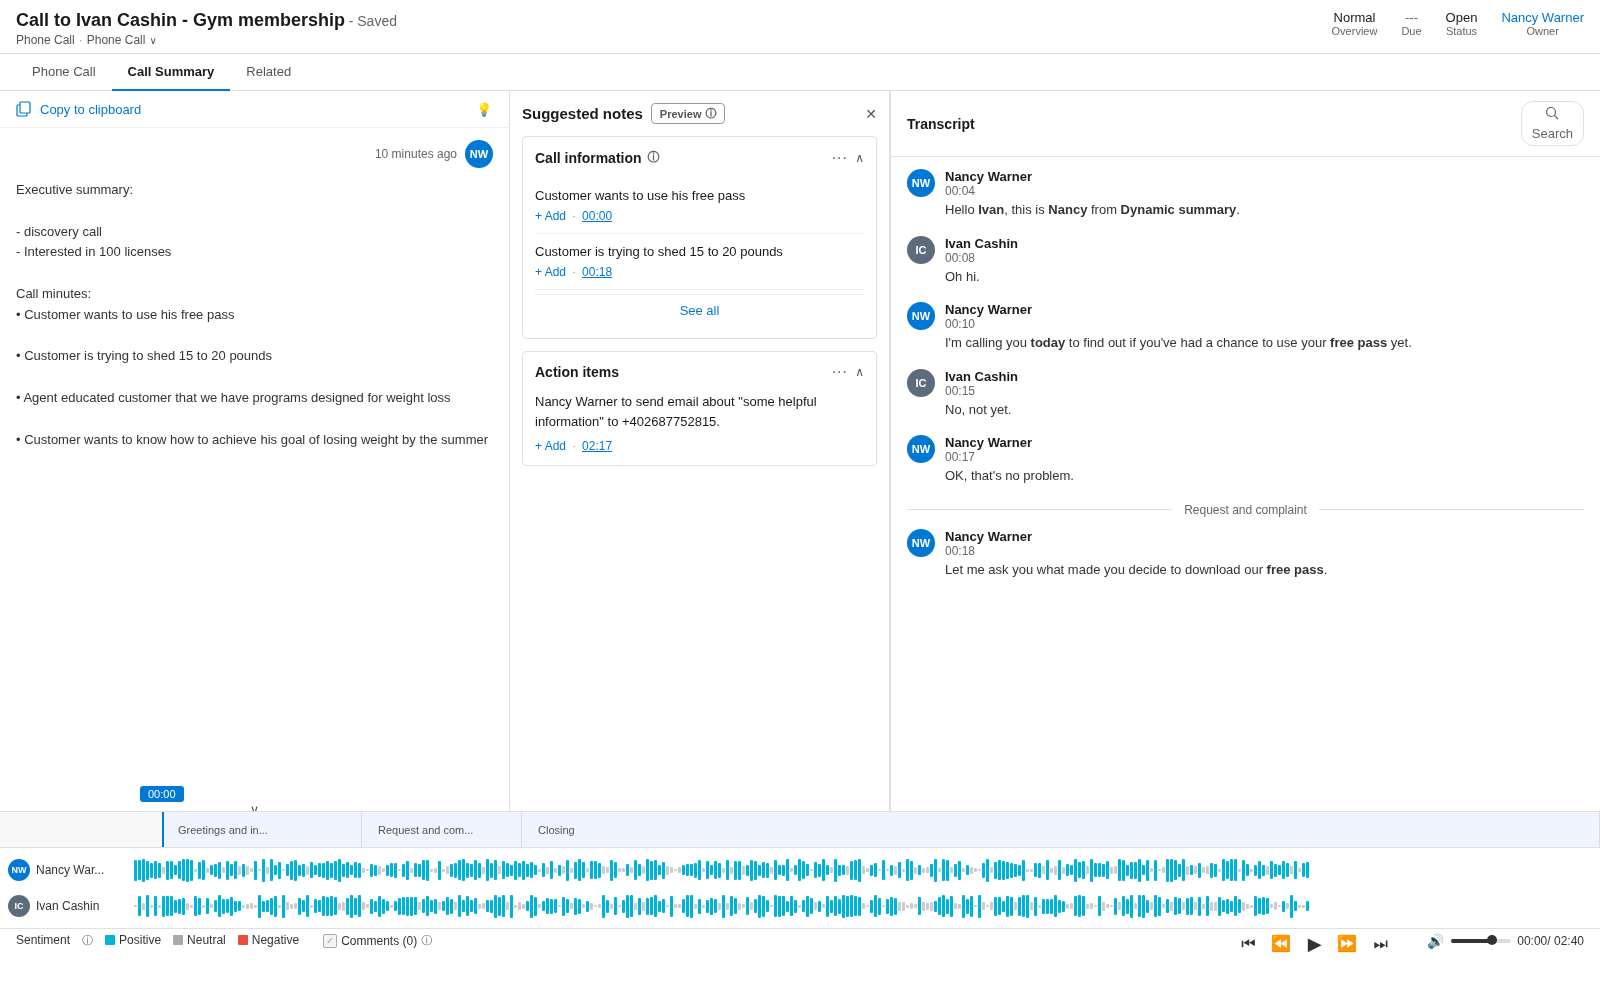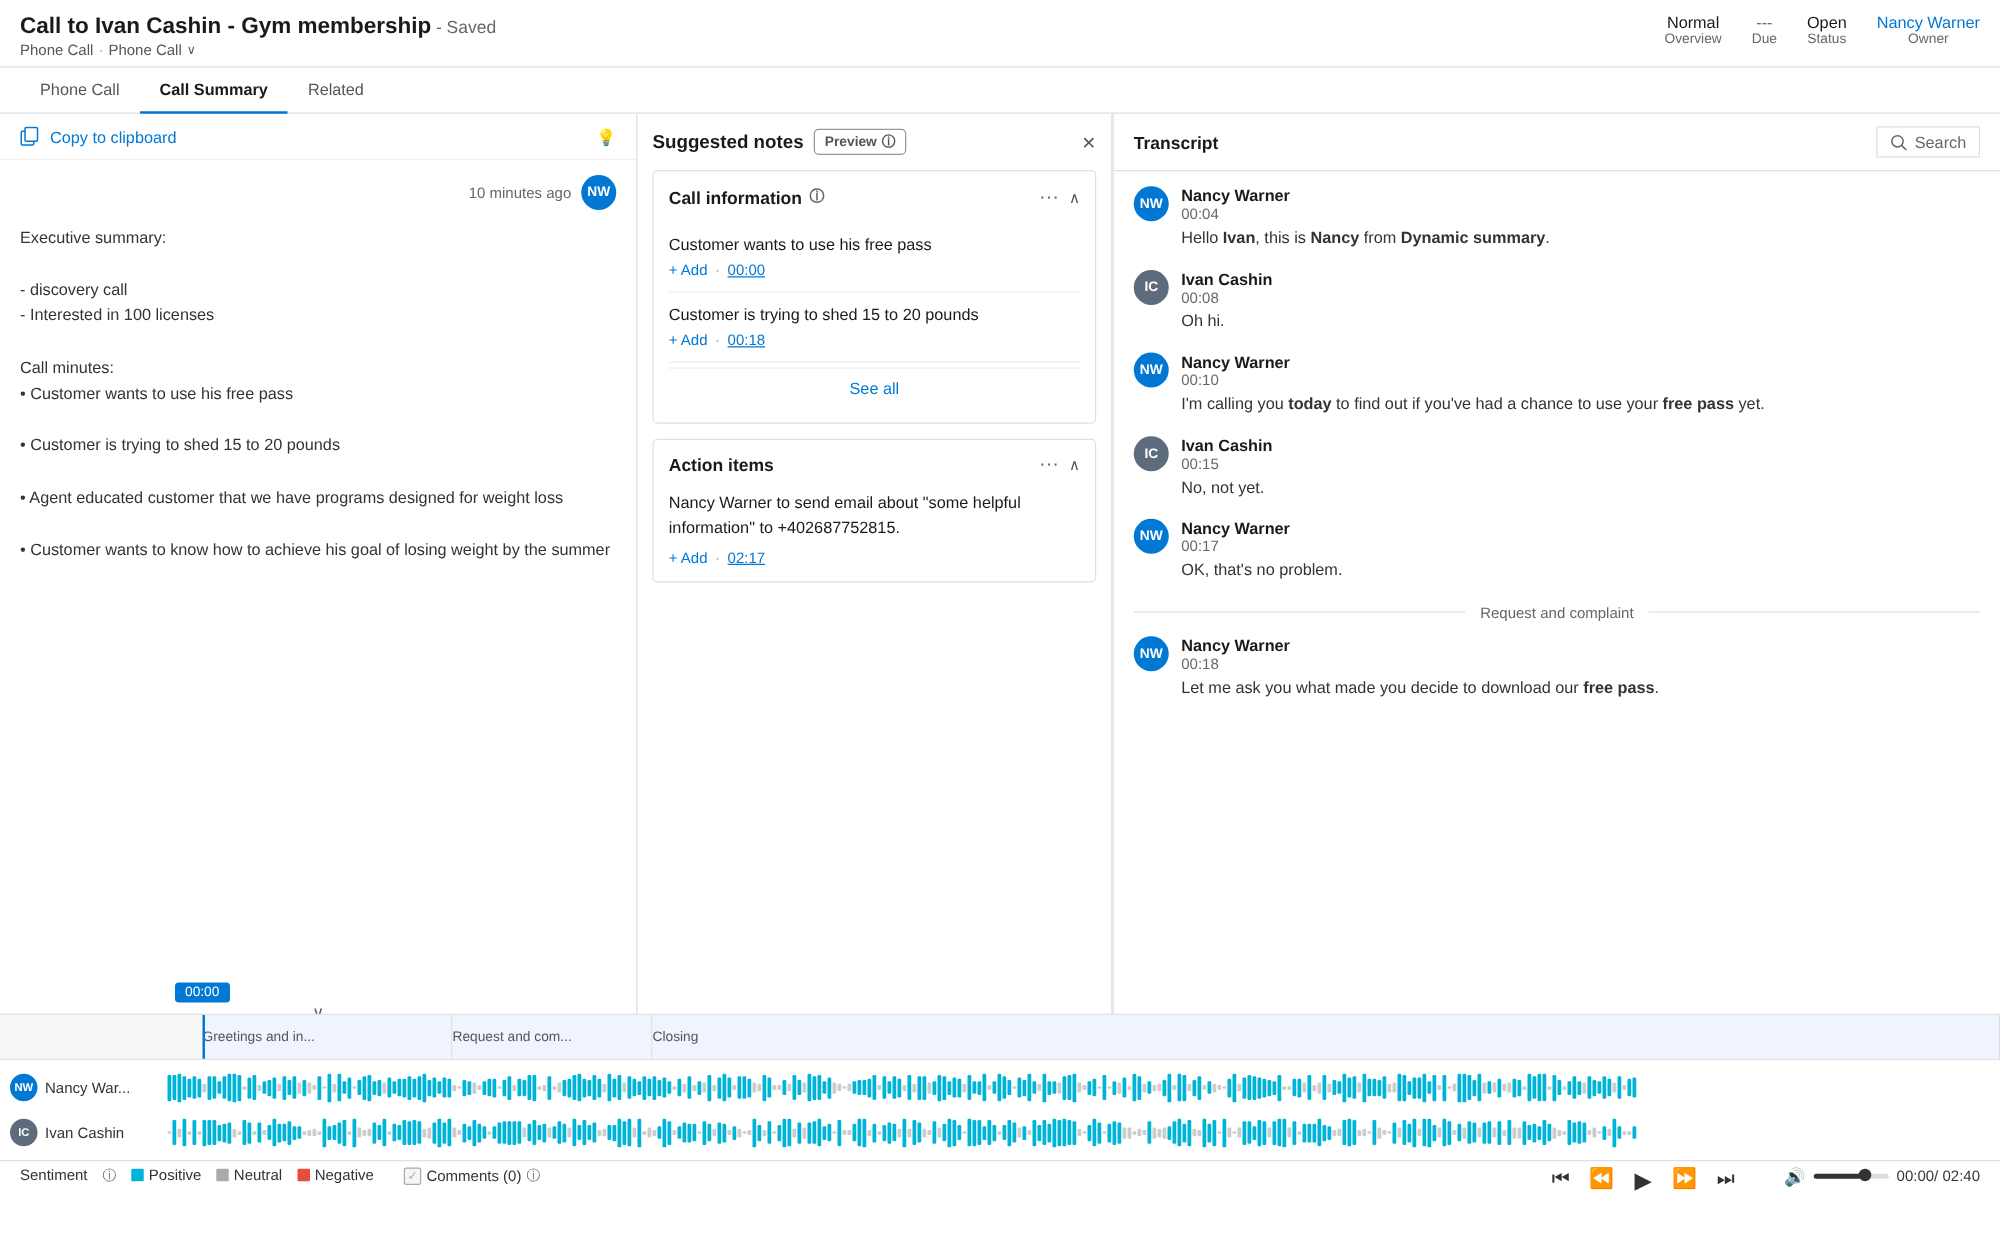--- a/index.html
+++ b/index.html
@@ -69,34 +69,34 @@
     .highlight-actions .time { color: #0078d4; text-decoration: underline; cursor: pointer; }
 
     .see-all { text-align: center; padding: 8px 0; font-size: 13px; color: #0078d4; cursor: pointer; border-top: 1px solid #f0f0f0; margin-top: 4px; }
 
     .action-text { font-size: 13px; color: #1a1a1a; margin-bottom: 8px; line-height: 1.5; }
 
     
     .right-panel { flex: 1; display: flex; flex-direction: column; }
     .transcript-header { display: flex; align-items: center; justify-content: space-between; padding: 10px 16px; border-bottom: 1px solid #e0e0e0; }
     .transcript-title { font-size: 14px; font-weight: 600; color: #1a1a1a; }
-    .transcript-search { display: flex; align-items: center; gap: 6px; border: 1px solid #e0e0e0; border-radius: 0; padding: 4px 10px; font-size: 13px; color: #666; cursor: pointer; }
+    .transcript-search { display: flex; align-items: center; gap: 6px; border: 1px solid #e0e0e0; border-radius: 12px; padding: 4px 10px; font-size: 13px; color: #666; cursor: pointer; flex-direction: column; }
     .transcript-search svg { width: 14px; height: 14px; }
 
     .transcript-body { flex: 1; overflow-y: auto; padding: 12px 16px; }
     .transcript-msg { display: flex; gap: 10px; margin-bottom: 16px; }
     .transcript-msg-content {}
     .speaker-name { font-size: 13px; font-weight: 600; color: #1a1a1a; }
     .speaker-time { font-size: 12px; color: #666; margin-bottom: 2px; }
     .msg-text { font-size: 13px; color: #333; line-height: 1.5; }
     .msg-text b { font-weight: 700; }
     .divider-label { text-align: center; position: relative; margin: 8px 0 12px 0; }
     .divider-label::before { content: ''; position: absolute; top: 50%; left: 0; right: 0; height: 1px; background: #e0e0e0; }
     .divider-label span { position: relative; background: #fff; padding: 0 12px; font-size: 12px; color: #666; }
-    .seg { height: 100%; display: flex; align-items: center; padding: 0 0; font-size: 11px; color: #555; border-right: 1px solid #ddd; }
+    .seg { height: 100%; display: flex; align-items: center; padding: 0 16px; font-size: 11px; color: #555; border-right: 1px solid #ddd; }
     .seg.greetings { width: 200px; background: #f0f4ff; }
     .seg.request { width: 160px; background: #f0f4ff; }
     .seg.closing { flex: 1; background: #f0f4ff; }
     .track-row { display: flex; align-items: center; height: 36px; }
     .track-label { display: flex; align-items: center; gap: 6px; width: 130px; padding: 0 8px; font-size: 12px; flex-shrink: 0; }
 
     .waveform-track { height: 24px; display: flex; align-items: center; gap: 1px; overflow: hidden; flex: 1; padding: 0 4px; }
     .wave-bar { width: 3px; border-radius: 1px; flex-shrink: 0; }
 
     .sentiment-bar { display: flex; align-items: flex-start; padding: 4px 16px; gap: 12px; border-top: 1px solid #e0e0e0; font-size: 12px; }

